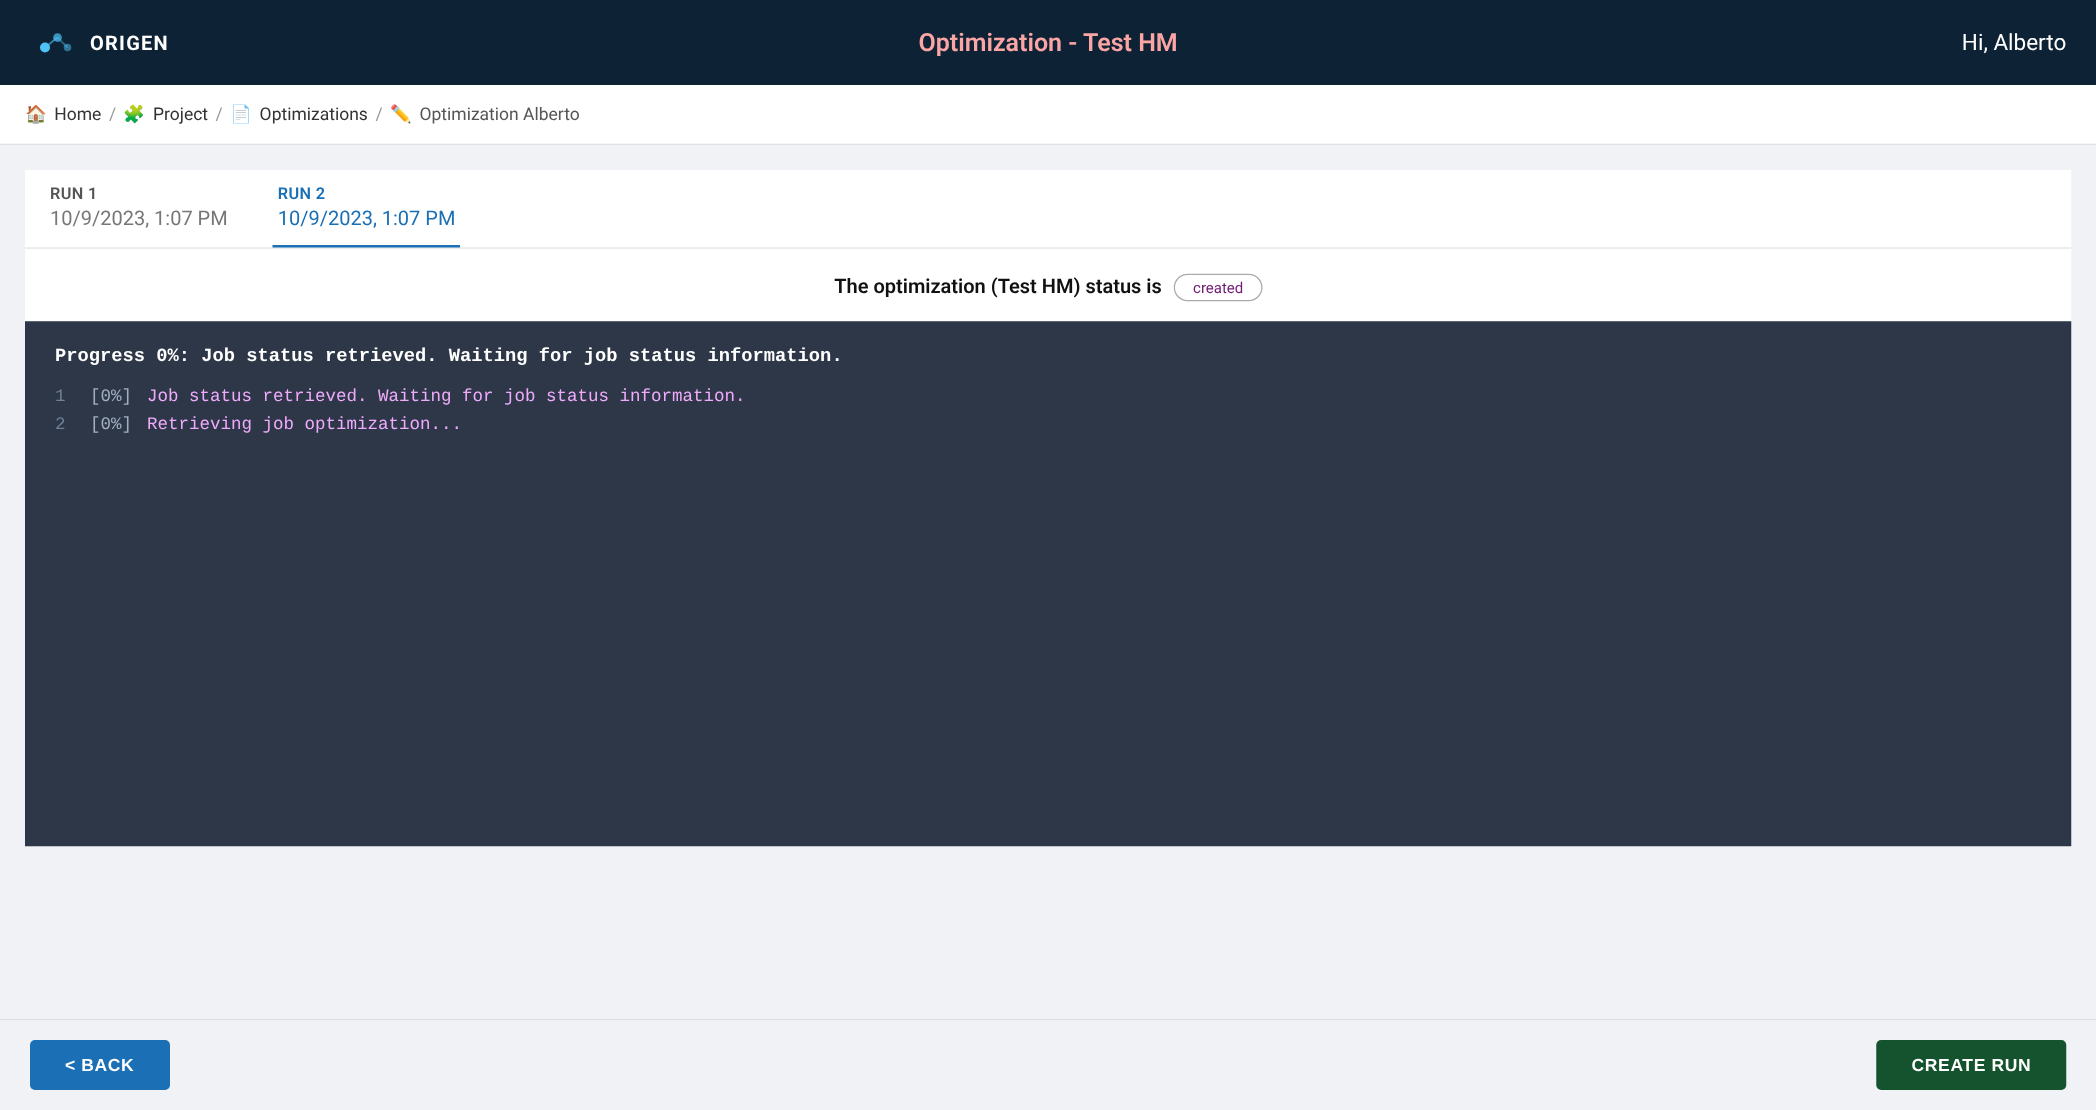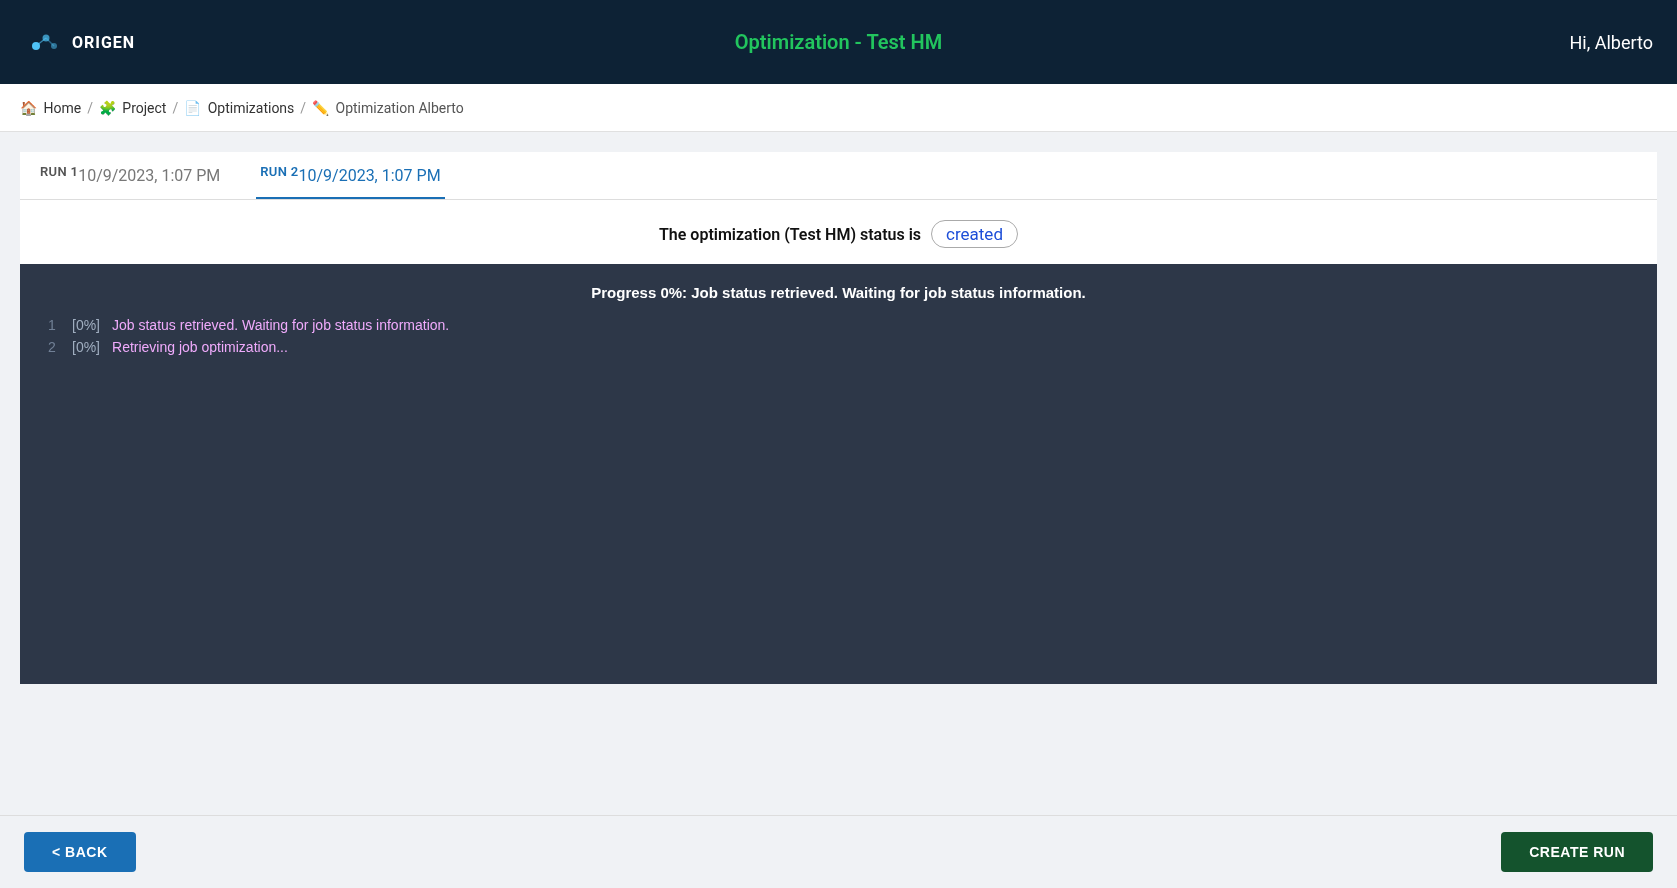--- a/index.html
+++ b/index.html
@@ -1,33 +1,33 @@
 <!DOCTYPE html>
 <html><head>
   <meta charset="utf-8">
   <style>
     * { box-sizing: border-box; margin: 0; padding: 0; }
     body { font-family: -apple-system, BlinkMacSystemFont, 'Segoe UI', Roboto, sans-serif; background: #f0f2f5; min-height: 888px; }
 
     
     .header {
       background: #0d2235;
-      height: 84px;
+      height: 68px;
       display: flex;
       align-items: center;
       justify-content: space-between;
       padding: 0 24px;
     }
     .logo-area {
       display: flex;
       align-items: center;
       gap: 8px;
     }
     .header-title {
-      color: #22c55e;
+      color: #fca5a5;
       font-size: 20px;
       font-weight: 600;
       position: absolute;
       left: 50%;
       transform: translateX(-50%);
     }
     .header-user {
       color: #ffffff;
       font-size: 18px;
     }
@@ -71,21 +71,21 @@
     .tabs {
       display: flex;
       gap: 32px;
       border-bottom: 1px solid #ddd;
       margin-bottom: 0;
       background: #fff;
       padding: 0 16px;
     }
     .tab {
       display: flex;
-      flex-direction: row;
+      flex-direction: column;
       align-items: flex-start;
       padding: 12px 4px;
       cursor: pointer;
       border-bottom: 2px solid transparent;
       color: #555;
     }
     .tab.active {
       border-bottom: 2px solid #1a6fb5;
       color: #1a6fb5;
     }
@@ -109,35 +109,34 @@
       font-size: 16px;
       font-weight: 600;
       color: #111;
       background: #fff;
     }
     .status-badge {
       display: inline-block;
       border: 1px solid #aaa;
       border-radius: 20px;
       padding: 3px 14px;
-      font-size: 17px;
+      font-size: 12px;
       font-weight: 400;
       margin-left: 6px;
-      color: #1d4ed8;
+      color: #701a75;
     }
 
     
     .console {
       background: #2d3748;
       color: #e2e8f0;
       padding: 20px 24px;
       min-height: 420px;
-      font-family: Liberation Sans, sans-serif;
-      font-size: 14px;
-      text-align: center;
+      font-family: Liberation Mono, monospace;
+      font-size: 14px;
     }
     .console-header {
       font-weight: 700;
       font-size: 15px;
       margin-bottom: 16px;
       color: #ffffff;
     }
     .console-line {
       display: flex;
       gap: 12px;

